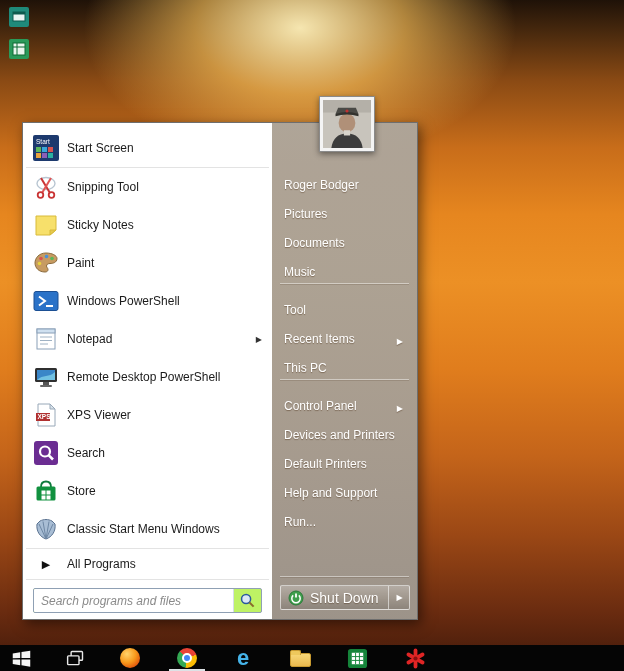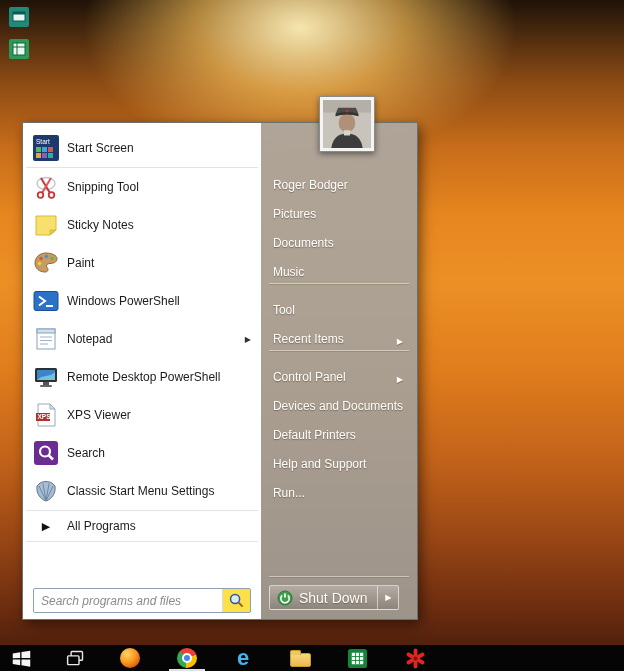--- a/index.html
+++ b/index.html
@@ -25,21 +25,21 @@
   .mi-icon { width:26px; height:26px; margin-right:8px; flex:0 0 auto; }
   .mi-icon svg { width:100%; height:100%; display:block; }
   .mi-label { font-size:12px; color:#1b1b1b; white-space:nowrap; }
   .mi-sub { margin-left:auto; font-size:8px; color:#333; }
   .sep-left { height:1px; background:#e3e3e3; margin:0 3px; flex:0 0 auto; }
 
   .all-programs { height:30px; display:flex; align-items:center; padding:0 10px; cursor:pointer; }
   .ap-arrow { width:26px; text-align:center; font-size:11px; color:#111; margin-right:8px; }
 
   .search-row { margin:0 10px 6px; margin-top:auto; height:25px; border:1px solid #8fa0b4; border-radius:2px;
-    background:#fde047; display:flex; align-items:stretch; overflow:hidden; }
+    background:#bef264; display:flex; align-items:stretch; overflow:hidden; }
   .search-input { flex:1; border:none; outline:none; padding:0 7px; font-family:"Liberation Sans", sans-serif;
     font-size:12px; font-style:italic; color:#555; min-width:0; }
   .search-input::placeholder { color:#8a8a8a; font-style:italic; }
   .search-btn { width:28px; display:flex; align-items:center; justify-content:center; border-left:1px solid #d6dde5; cursor:pointer; }
   .search-btn svg { width:17px; height:17px; }
 
   
   .rp-item { height:29px; display:flex; align-items:flex-end; padding:0 14px 0 12px; color:#fff;
     font-size:12px; text-shadow:0 1px 1px rgba(70,45,20,0.45); cursor:pointer; white-space:nowrap; }
   .rp-arrow { margin-left:auto; font-size:8px; color:#fff; }
@@ -212,29 +212,42 @@
         <span class="mi-icon">
             <svg viewBox="0 0 26 26">
               <rect x="1" y="1" width="24" height="24" rx="3" fill="#6b2d92"></rect>
               <circle cx="12" cy="11.5" r="5" fill="none" stroke="#fff" stroke-width="2.2"></circle>
               <line x1="15.8" y1="15.3" x2="20" y2="19.5" stroke="#fff" stroke-width="2.6"></line>
             </svg>
           </span>
         <span class="mi-label">Search</span>
       </div>
 
+      <div class="menu-item">
+        <span class="mi-icon">
+            <svg viewBox="0 0 26 26">
+              <path d="M8,9 C8,5.5 10,3.5 13,3.5 c3,0 5,2 5,5.5" fill="none" stroke="#0e7a3c" stroke-width="1.8"></path>
+              <rect x="3.5" y="8.5" width="19" height="14" rx="1.5" fill="#11913f"></rect>
+              <rect x="8.5" y="12.5" width="4" height="4" fill="#fff"></rect>
+              <rect x="13.5" y="12.5" width="4" height="4" fill="#fff"></rect>
+              <rect x="8.5" y="17.5" width="4" height="4" fill="#fff"></rect>
+              <rect x="13.5" y="17.5" width="4" height="4" fill="#fff"></rect>
+            </svg>
+          </span>
+        <span class="mi-label">Store</span>
+      </div>
 
       <div class="menu-item">
         <span class="mi-icon">
             <svg viewBox="0 0 26 26">
               <path d="M13,23 C7,21 3,15 4,8 L7,5 C11,3 15,3 19,5 L22,8 C23,15 19,21 13,23 Z" fill="#a8bdd4" stroke="#5a7290"></path>
               <path d="M13,23 L6,8 M13,23 L10,5.5 M13,23 L16,5.5 M13,23 L20,8" stroke="#6e87a4" fill="none"></path>
             </svg>
           </span>
-        <span class="mi-label">Classic Start Menu Settings</span>
+        <span class="mi-label">Classic Start Menu Windows</span>
       </div>
 
       <div class="sep-left"></div>
 
       <div class="all-programs">
         <span class="ap-arrow">▶</span>
         <span class="mi-label">All Programs</span>
       </div>
 
       <div class="sep-left"></div>
@@ -267,29 +280,32 @@
 
       <div class="rp-sep"></div>
 
       <div class="rp-item">
         <span>Tool</span>
       </div>
       <div class="rp-item">
         <span>Recent Items</span>
         <span class="rp-arrow">▶</span>
       </div>
+      <div class="rp-item">
+        <span>This PC</span>
+      </div>
 
       <div class="rp-sep"></div>
 
       <div class="rp-item">
         <span>Control Panel</span>
         <span class="rp-arrow">▶</span>
       </div>
       <div class="rp-item">
-        <span>Devices and Documents</span>
+        <span>Devices and Printers</span>
       </div>
       <div class="rp-item">
         <span>Default Printers</span>
       </div>
       <div class="rp-item">
         <span>Help and Support</span>
       </div>
       <div class="rp-item">
         <span>Run...</span>
       </div>

